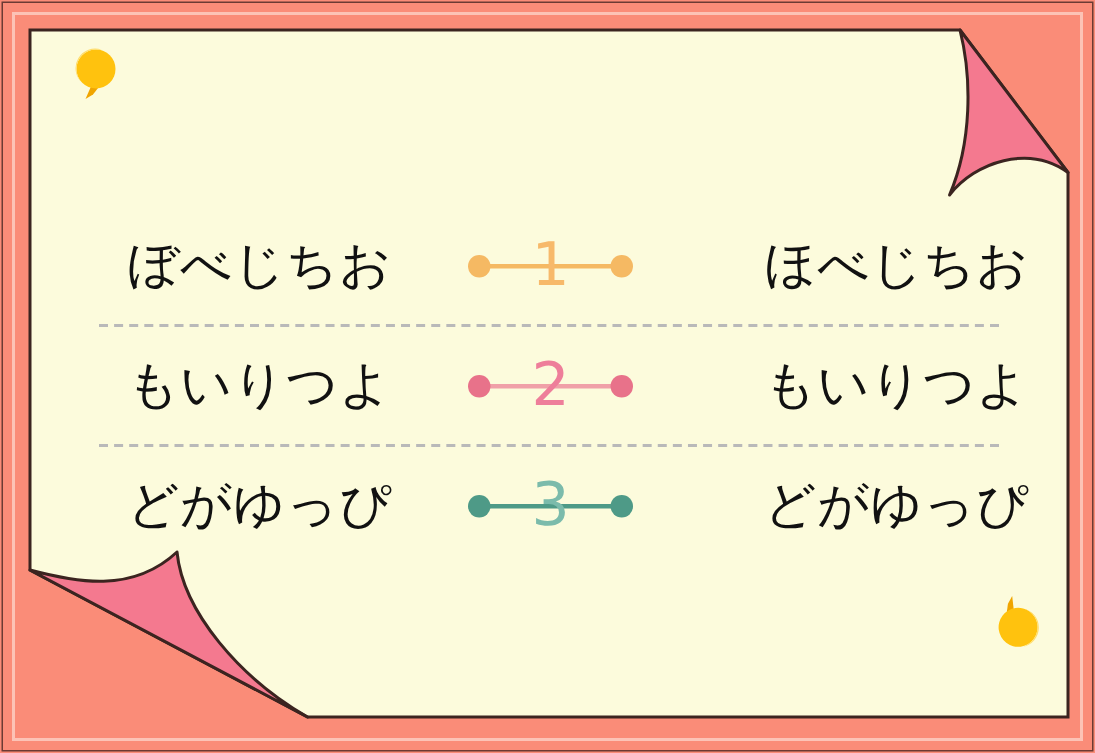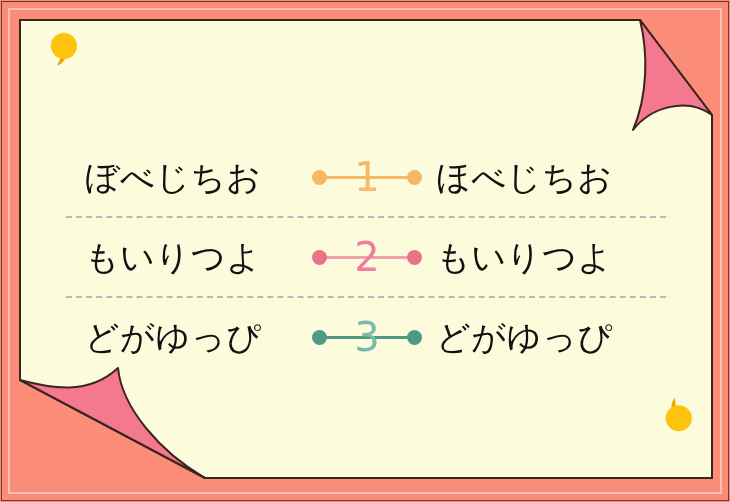--- a/index.html
+++ b/index.html
@@ -82,21 +82,21 @@
 
   .word {
     font-family: "DejaVu Sans", "Liberation Sans", sans-serif;
     font-size: 34px;
     color: #111111;
     letter-spacing: 0.5px;
     white-space: nowrap;
     line-height: 1;
   }
   .word.left  { width: 250px; text-align: center; }
-  .word.right { width: 250px; text-align: left; }
+  .word.right { width: 250px; text-align: right; }
 
   
   .connector {
     position: relative;
     width: 110px;
     height: 40px;
     flex: 0 0 110px;
   }
   .connector .line {
     position: absolute;

